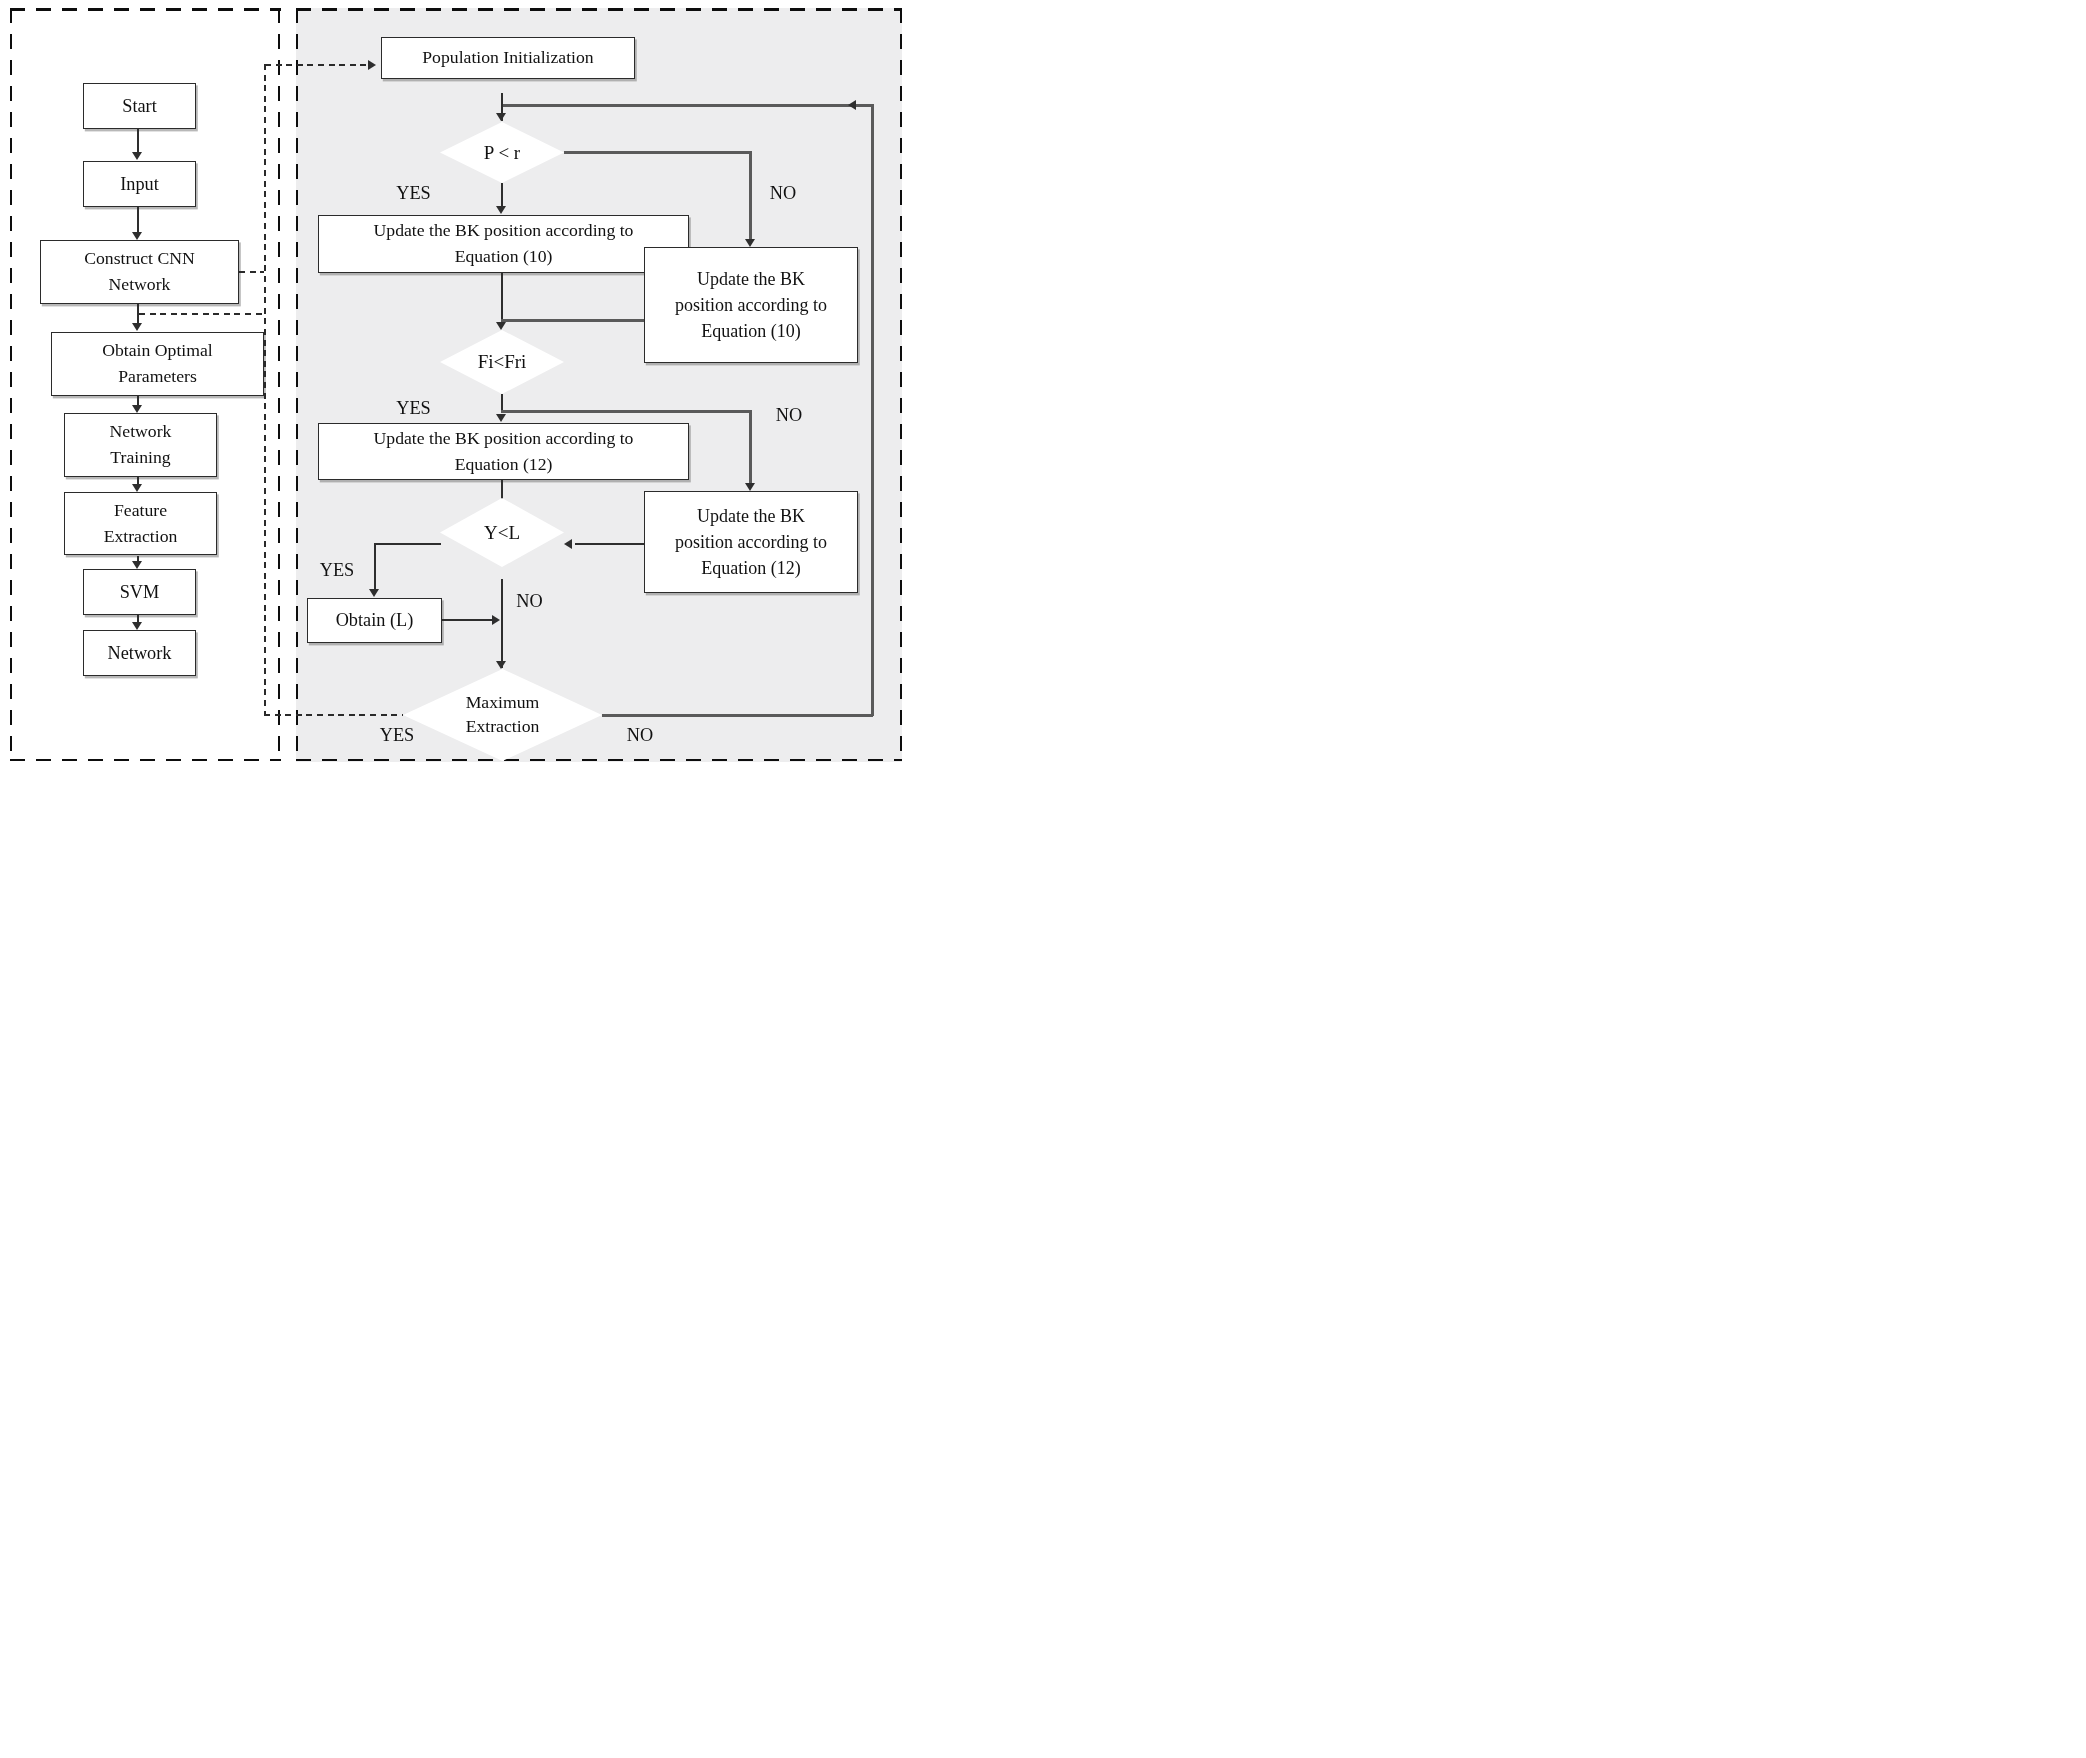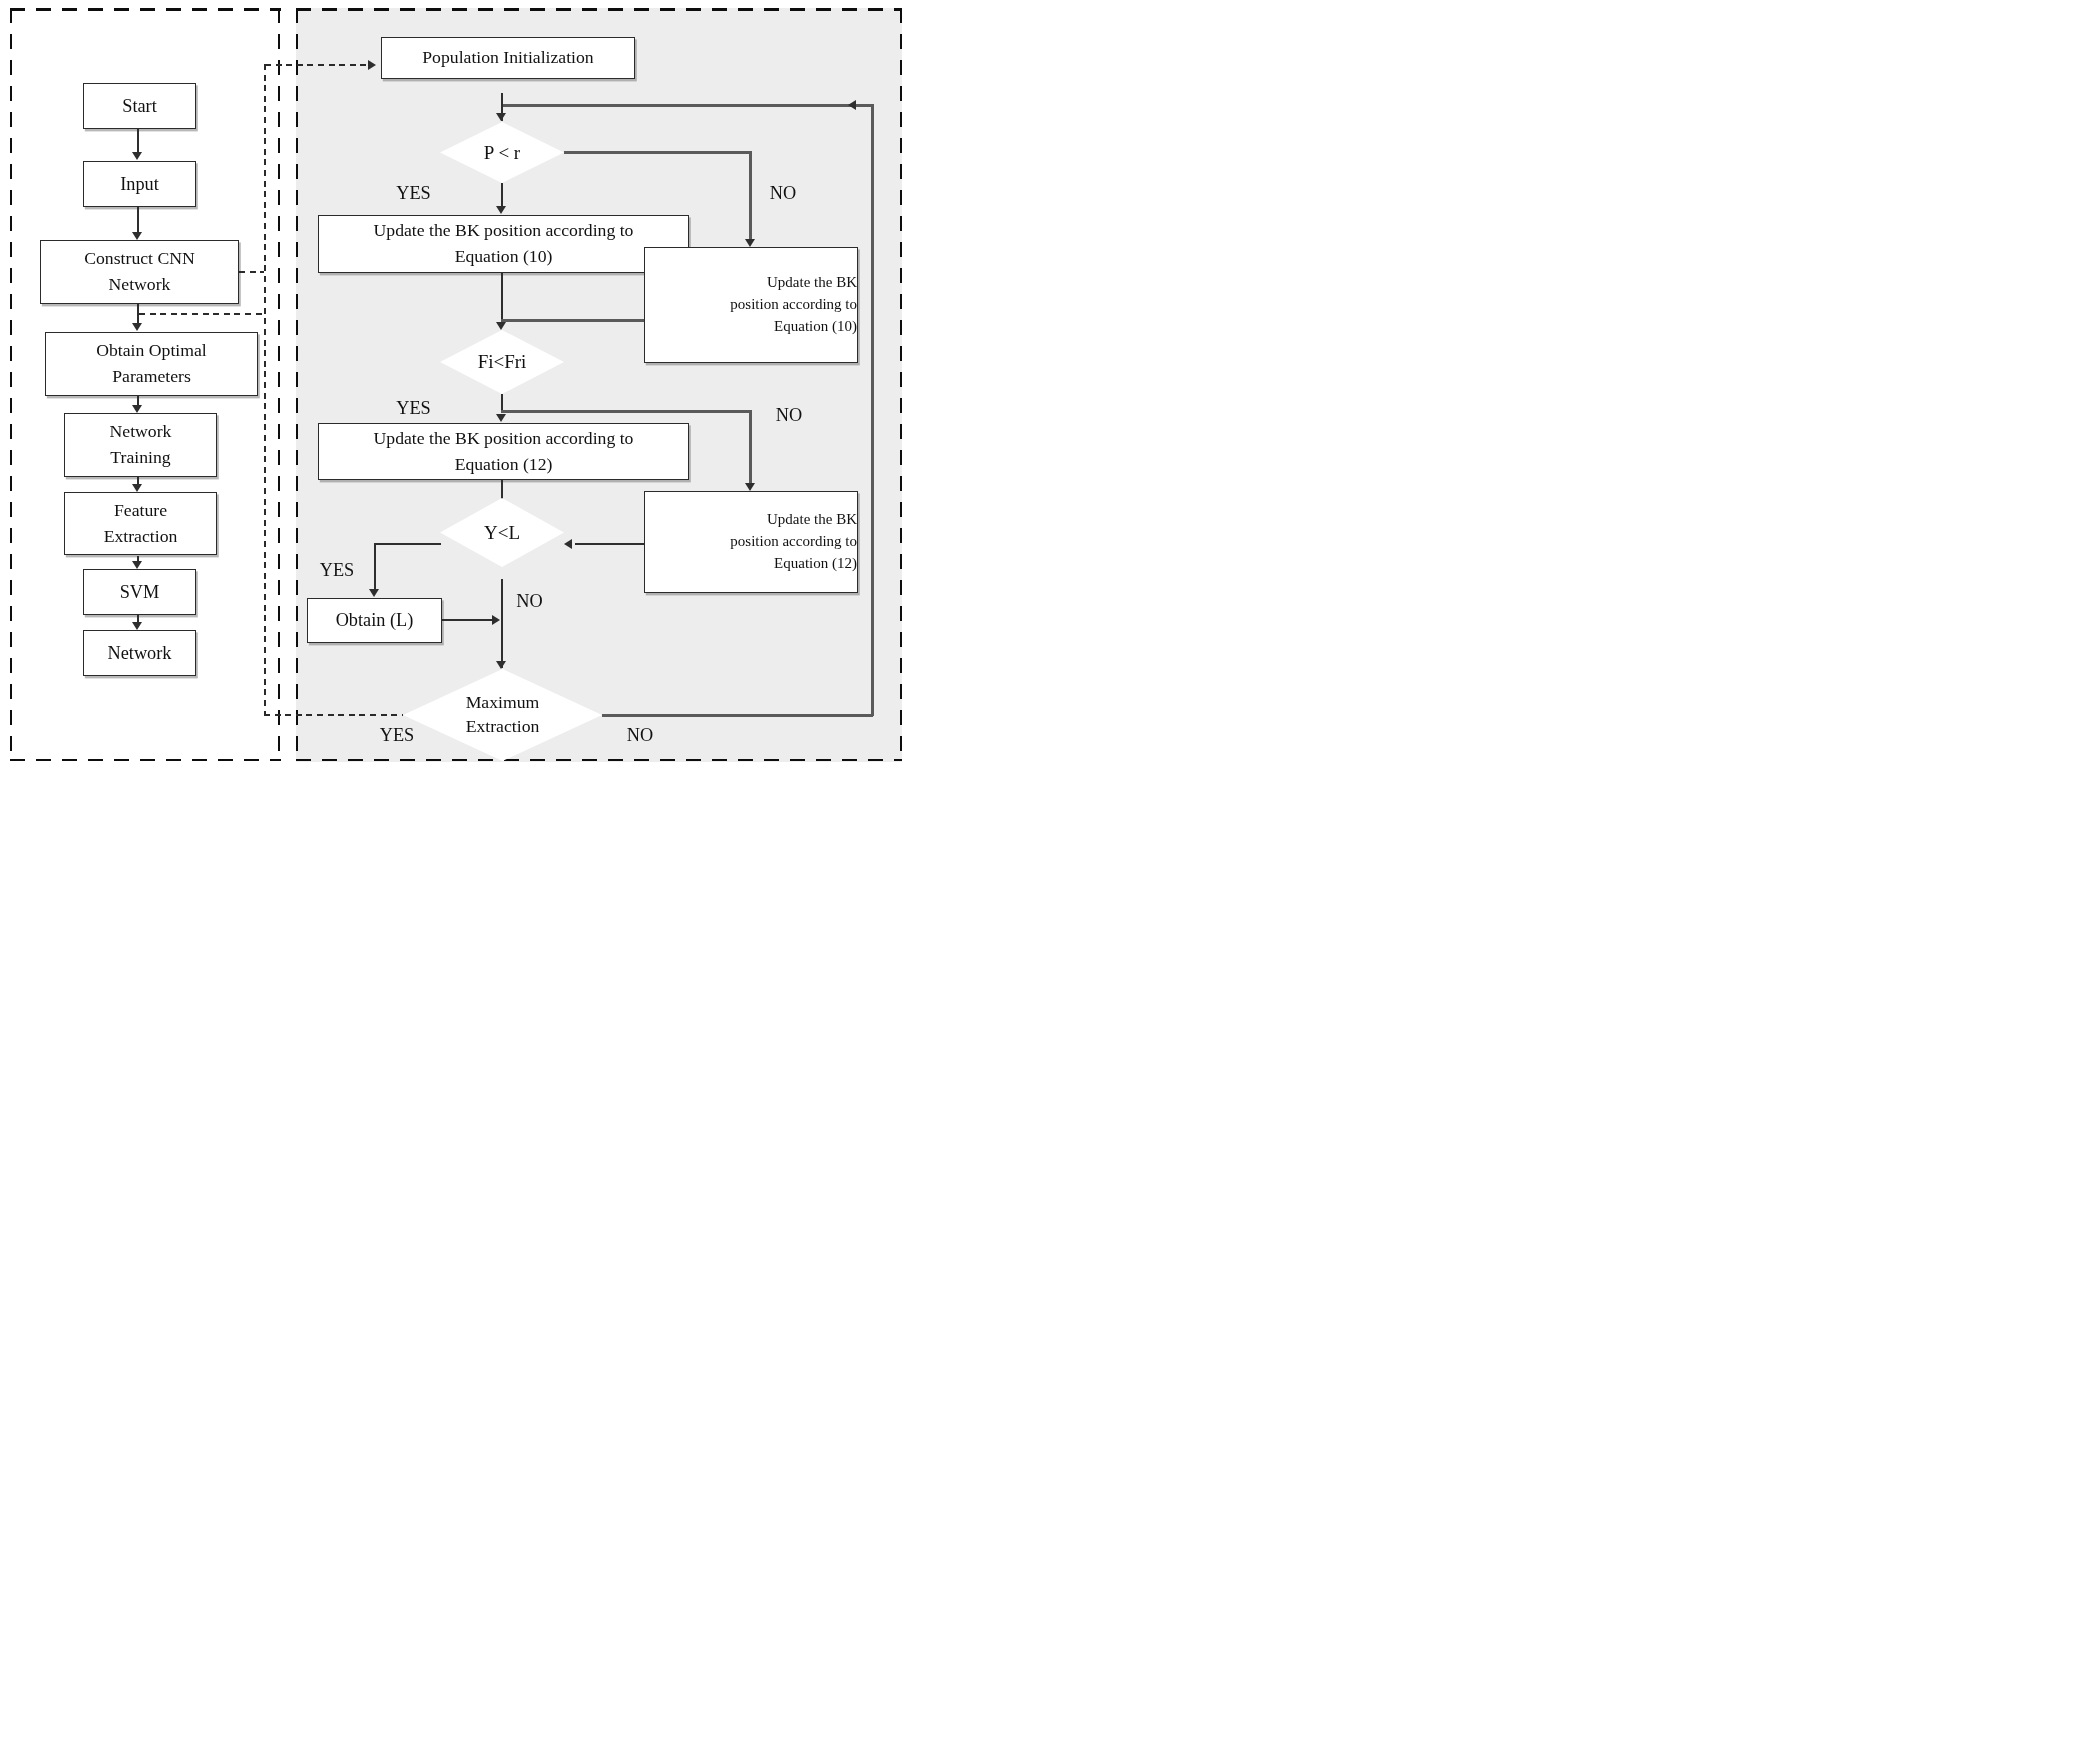--- a/index.html
+++ b/index.html
@@ -29,21 +29,21 @@
   .ah{position:absolute;width:0;height:0;}
   .ah.down{border-left:5.3px solid transparent;border-right:5.3px solid transparent;border-top:8.9px solid var(--line);}
   .ah.right{border-top:5.3px solid transparent;border-bottom:5.3px solid transparent;border-left:8.9px solid var(--line);}
   .ah.left{border-top:5.3px solid transparent;border-bottom:5.3px solid transparent;border-right:8.9px solid var(--line);}
   
   .box{position:absolute;background:#ffffff;border:1.8px solid var(--border);
        box-shadow:1.8px 2.4px 0 rgba(125,125,125,.55);
        display:flex;flex-direction:column;align-items:center;justify-content:center;
        text-align:center;font-size:17.7px;line-height:1.45;box-sizing:border-box;}
   .box.small{font-size:18.3px;}
-  .box.alt{font-size:15px;align-items:flex-end;}
+  .box.alt{font-size:18px;}
   .diamond{position:absolute;background:#ffffff;
        clip-path:polygon(50% 0,100% 50%,50% 100%,0 50%);
        display:flex;flex-direction:column;align-items:center;justify-content:center;
        text-align:center;font-size:19px;line-height:1.35;}
   .lbl{position:absolute;font-size:18.3px;text-align:center;}
 </style>
 </head>
 <body>
 
 <div class="fig">
@@ -72,21 +72,21 @@
   <div class="vline" style="left:137px;top:207px;height:25.4px;"></div>
   <div class="ah down" style="left:132px;top:232px;"></div>
 
   <div class="box" style="left:40px;top:240px;width:199px;height:64px;">
     <div>Construct CNN</div>
     <div>Network</div>
   </div>
   <div class="vline" style="left:137px;top:304px;height:20px;"></div>
   <div class="ah down" style="left:132px;top:323px;"></div>
 
-  <div class="box" style="left:45px;top:332px;width:213px;height:64px;">
+  <div class="box" style="left:51px;top:332px;width:213px;height:64px;">
     <div>Obtain Optimal</div>
     <div>Parameters</div>
   </div>
   <div class="vline" style="left:137px;top:395px;height:10px;"></div>
   <div class="ah down" style="left:132px;top:405px;"></div>
 
   <div class="box" style="left:64px;top:413px;width:153px;height:64px;">
     <div>Network</div>
     <div>Training</div>
   </div>

